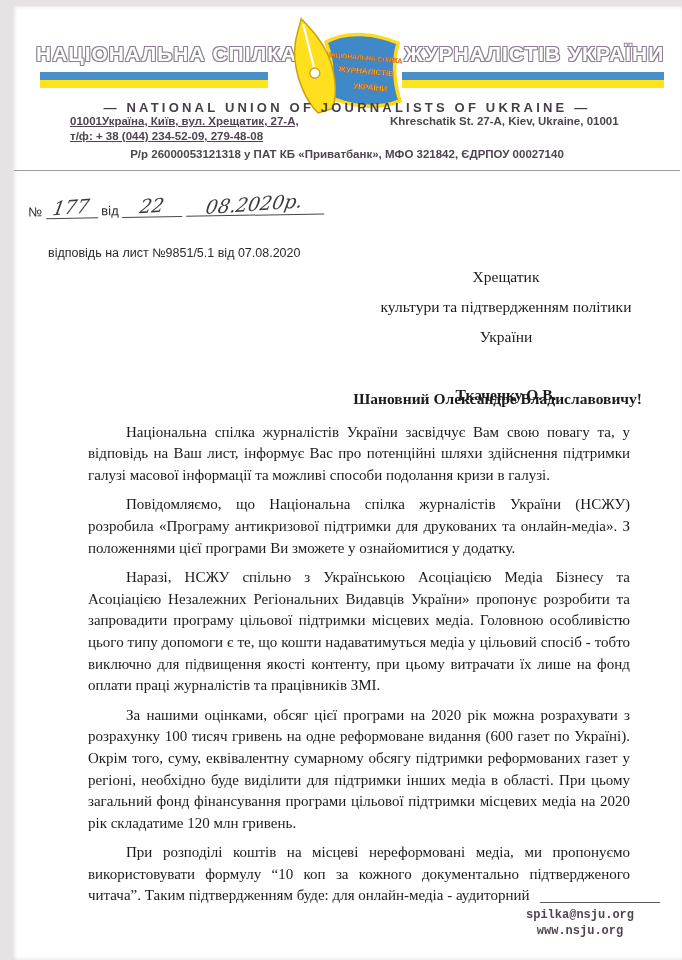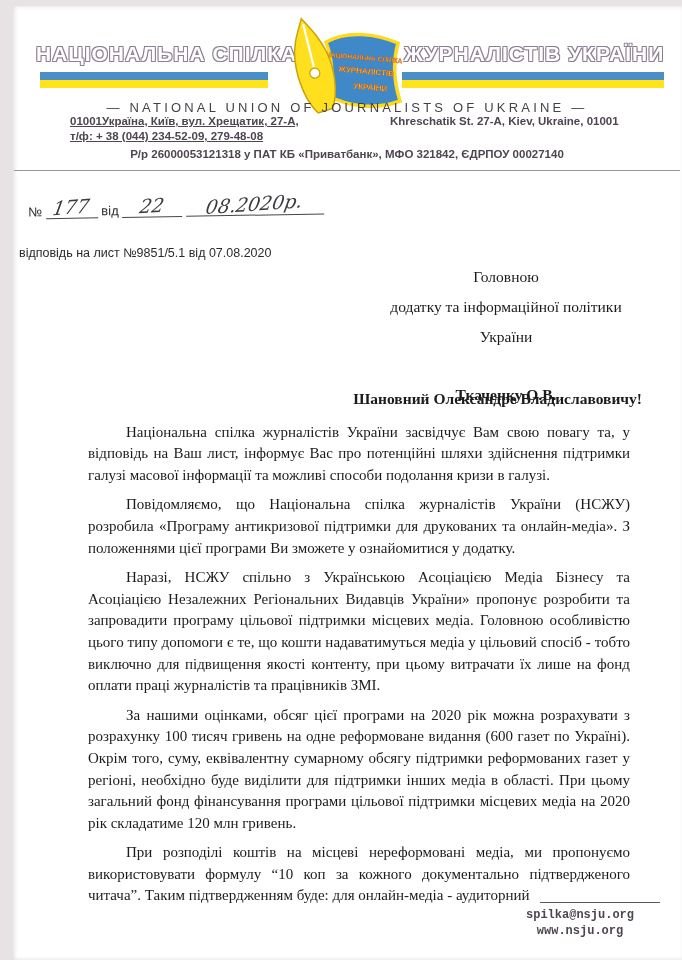--- a/index.html
+++ b/index.html
@@ -26,21 +26,21 @@
   .org-title.right{left:392px;}
   .stripe{position:absolute;height:8px;}
   .stripe.blue{top:66px;background:#4a8fc7;}
   .stripe.yellow{top:74px;background:#ffe41c;}
   .stripe.seg-left{left:28px;width:228px;}
   .stripe.seg-right{left:390px;width:262px;}
   .logo{position:absolute;left:256px;top:4px;width:134px;height:118px;}
   .en-name{
     position:absolute;top:94px;left:0;right:0;text-align:center;
     font-family:"Liberation Sans", sans-serif;
-    font-size:13px;font-weight:normal;letter-spacing:3.2px;color:#463f48;
+    font-size:13px;font-weight:bold;letter-spacing:3.2px;color:#463f48;
     white-space:nowrap;
   }
   .contact{
     position:absolute;font-family:"Liberation Sans", sans-serif;
     font-size:11.5px;line-height:15px;color:#4e4550;font-weight:bold;
   }
   .contact.ua{left:58px;top:108px;width:236px;text-align:left;text-decoration:underline;}
   .contact.en{left:378px;top:108px;width:270px;text-align:left;}
   .bank-line{
     position:absolute;top:142px;left:0;right:0;text-align:center;
@@ -58,21 +58,21 @@
   .hw-slot.w1{width:52px;}
   .hw-slot.w2{width:60px;}
   .hw-slot.w3{width:138px;}
   .hw-text{
     display:inline-block;
     font-family:"DejaVu Serif", serif;font-style:italic;
     font-size:19px;color:#3a3b40;
     transform:rotate(-3deg) skewX(-14deg);
   }
   .reply-line{
-    position:absolute;left:7px;top:240px;
+    position:absolute;left:36px;top:240px;
     font-family:"Liberation Sans", sans-serif;font-size:12.5px;color:#2a2a2c;
   }
   
   .recipient{
     position:absolute;left:343px;top:256px;width:302px;
     text-align:center;font-size:15.5px;line-height:30px;color:#1b1b1d;
   }
   .recipient .name{font-weight:bold;margin-top:28px;}
   
   .body-text{
@@ -139,22 +139,22 @@
     <span>№</span>
     <span class="hw-slot w1"><span class="hw-text">177</span></span>
     <span>від</span>
     <span class="hw-slot w2"><span class="hw-text">22</span></span>
     <span class="hw-slot w3"><span class="hw-text">08.2020р.</span></span>
   </div>
 
   <div class="reply-line">відповідь на лист №9851/5.1 від 07.08.2020</div>
 
   <div class="recipient">
-    <div>Головною</div>
-    <div>додатку та інформаційної політики</div>
+    <div>Хрещатик</div>
+    <div>культури та підтвердженням політики</div>
     <div>України</div>
     <div class="name">Ткаченку О.В.</div>
   </div>
 
   <div class="body-text">
     <p class="salutation">Шановний Олександре Владиславовичу!</p>
     <p class="para">Національна спілка журналістів України засвідчує Вам свою повагу та, у відповідь на Ваш лист, інформує Вас про потенційні шляхи здійснення підтримки галузі масової інформації та можливі способи подолання кризи в галузі.</p>
     <p class="para">Повідомляємо, що Національна спілка журналістів України (НСЖУ) розробила «Програму антикризової підтримки для друкованих та онлайн-медіа». З положеннями цієї програми Ви зможете у ознайомитися у додатку.</p>
     <p class="para">Наразі, НСЖУ спільно з Українською Асоціацією Медіа Бізнесу та Асоціацією Незалежних Регіональних Видавців України» пропонує розробити та запровадити програму цільової підтримки місцевих медіа. Головною особливістю цього типу допомоги є те, що кошти надаватимуться медіа у цільовий спосіб - тобто виключно для підвищення якості контенту, при цьому витрачати їх лише на фонд оплати праці журналістів та працівників ЗМІ.</p>
     <p class="para">За нашими оцінками, обсяг цієї програми на 2020 рік можна розрахувати з розрахунку 100 тисяч гривень на одне реформоване видання (600 газет по Україні). Окрім того, суму, еквівалентну сумарному обсягу підтримки реформованих газет у регіоні, необхідно буде виділити для підтримки інших медіа в області. При цьому загальний фонд фінансування програми цільової підтримки місцевих медіа на 2020 рік складатиме 120 млн гривень.</p>

